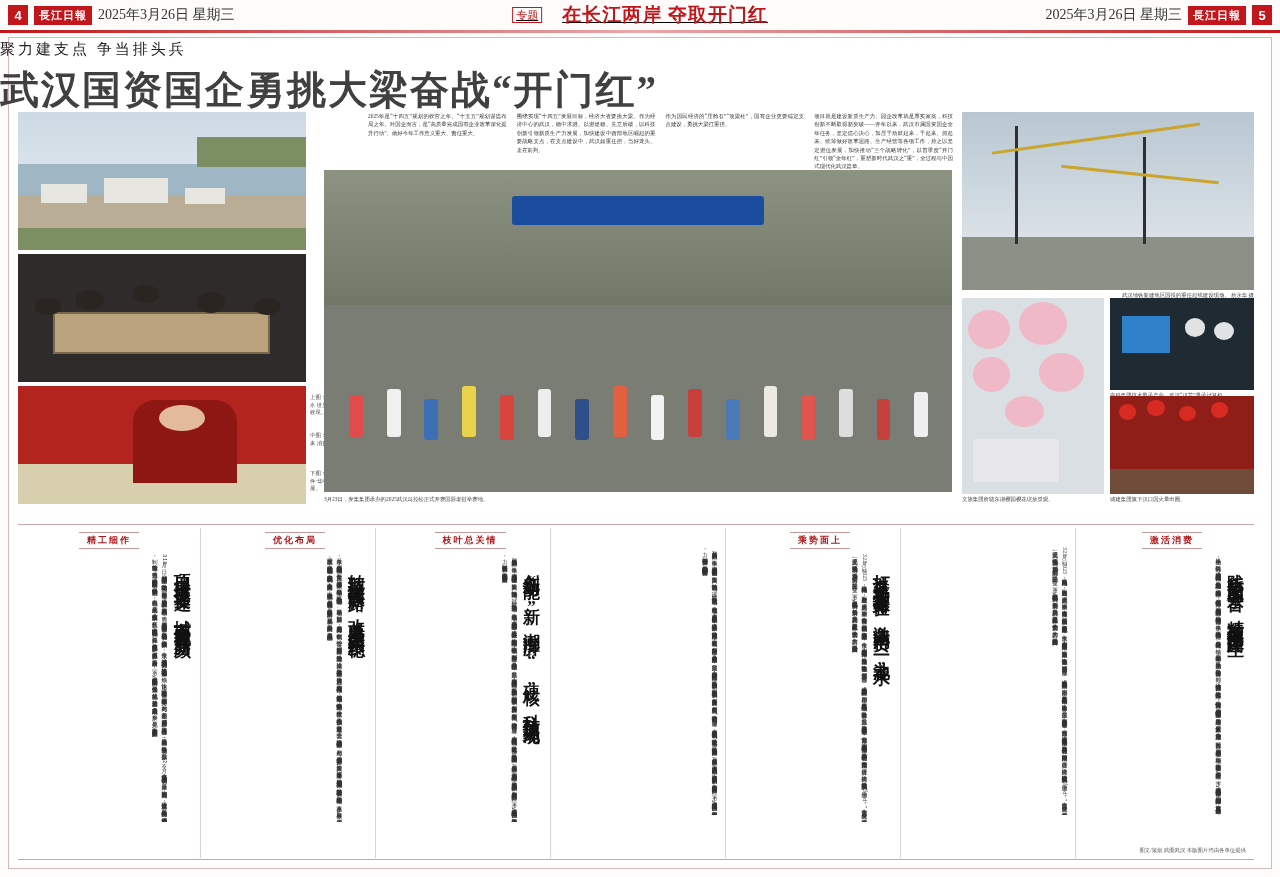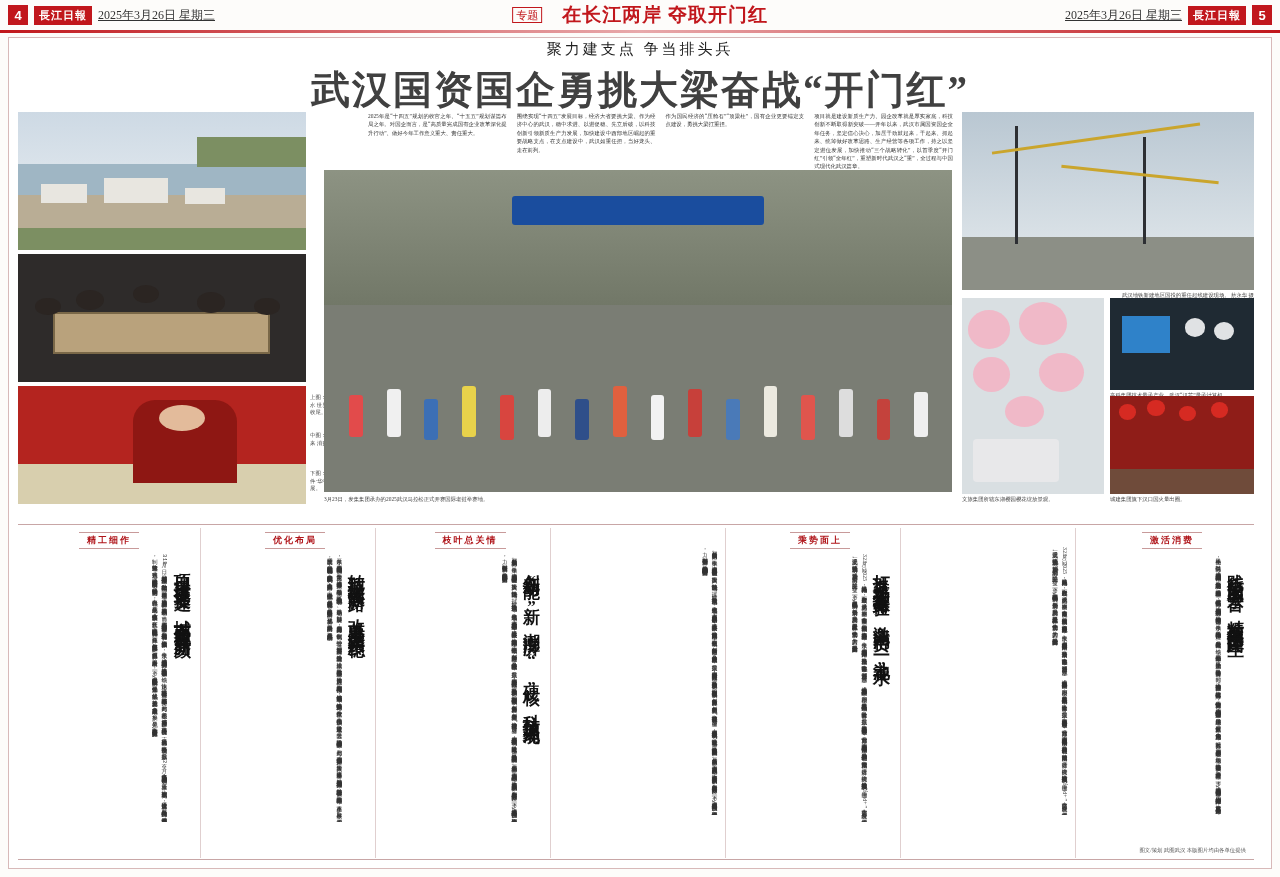--- a/index.html
+++ b/index.html
@@ -28,45 +28,45 @@
   .pagenum{
     width:20px;height:20px;background:#c1171c;color:#fff;
     font-size:13px;font-weight:bold;display:flex;align-items:center;justify-content:center;
     font-family:"Liberation Sans",sans-serif;
   }
   .nameplate{
     background:#c1171c;color:#fff;font-size:11px;font-weight:bold;
     padding:2px 5px;letter-spacing:1px;white-space:nowrap;
     font-family:"Liberation Serif",serif;
   }
-  .mh-date{font-size:12px;color:#333;white-space:nowrap;text-decoration:underline;}
+  .mh-date{font-size:14px;color:#333;white-space:nowrap;}
   .mh-title{
     position:absolute;left:50%;transform:translateX(-50%);top:2px;
-    display:flex;align-items:center;gap:20px;
+    display:flex;align-items:center;gap:20px;text-decoration:underline;
   }
   .mh-title .seal{
     color:#c1171c;font-size:19px;font-weight:bold;letter-spacing:1px;
   }
   .mh-title .zhuanti{
     color:#c1171c;font-size:11px;border:1px solid #c1171c;padding:1px 3px;line-height:1.1;
   }
   .mh-rule{
     position:absolute;left:0;top:30px;width:1280px;height:3px;
     background:linear-gradient(to right,#c1171c 0%,#e8a9ab 50%,#c1171c 100%);
   }
   
   .frame{
     position:absolute;left:8px;top:37px;width:1264px;height:832px;
     border:1px solid #d8b9b9;
     box-sizing:border-box;
     background:#fff;
   }
   
   .hl-wrap{
-    position:absolute;left:0;top:40px;width:1280px;text-align:center;
+    position:absolute;left:0;top:40px;width:1280px;text-align:left;
   }
   .hl-sub{
     font-size:15px;color:#222;letter-spacing:3px;margin-bottom:4px;
     font-family:"Liberation Serif",serif;
   }
   .hl-main{
     font-size:39px;font-weight:bold;color:#404040;letter-spacing:2px;
     font-family:"Liberation Serif",serif;
   }
   

